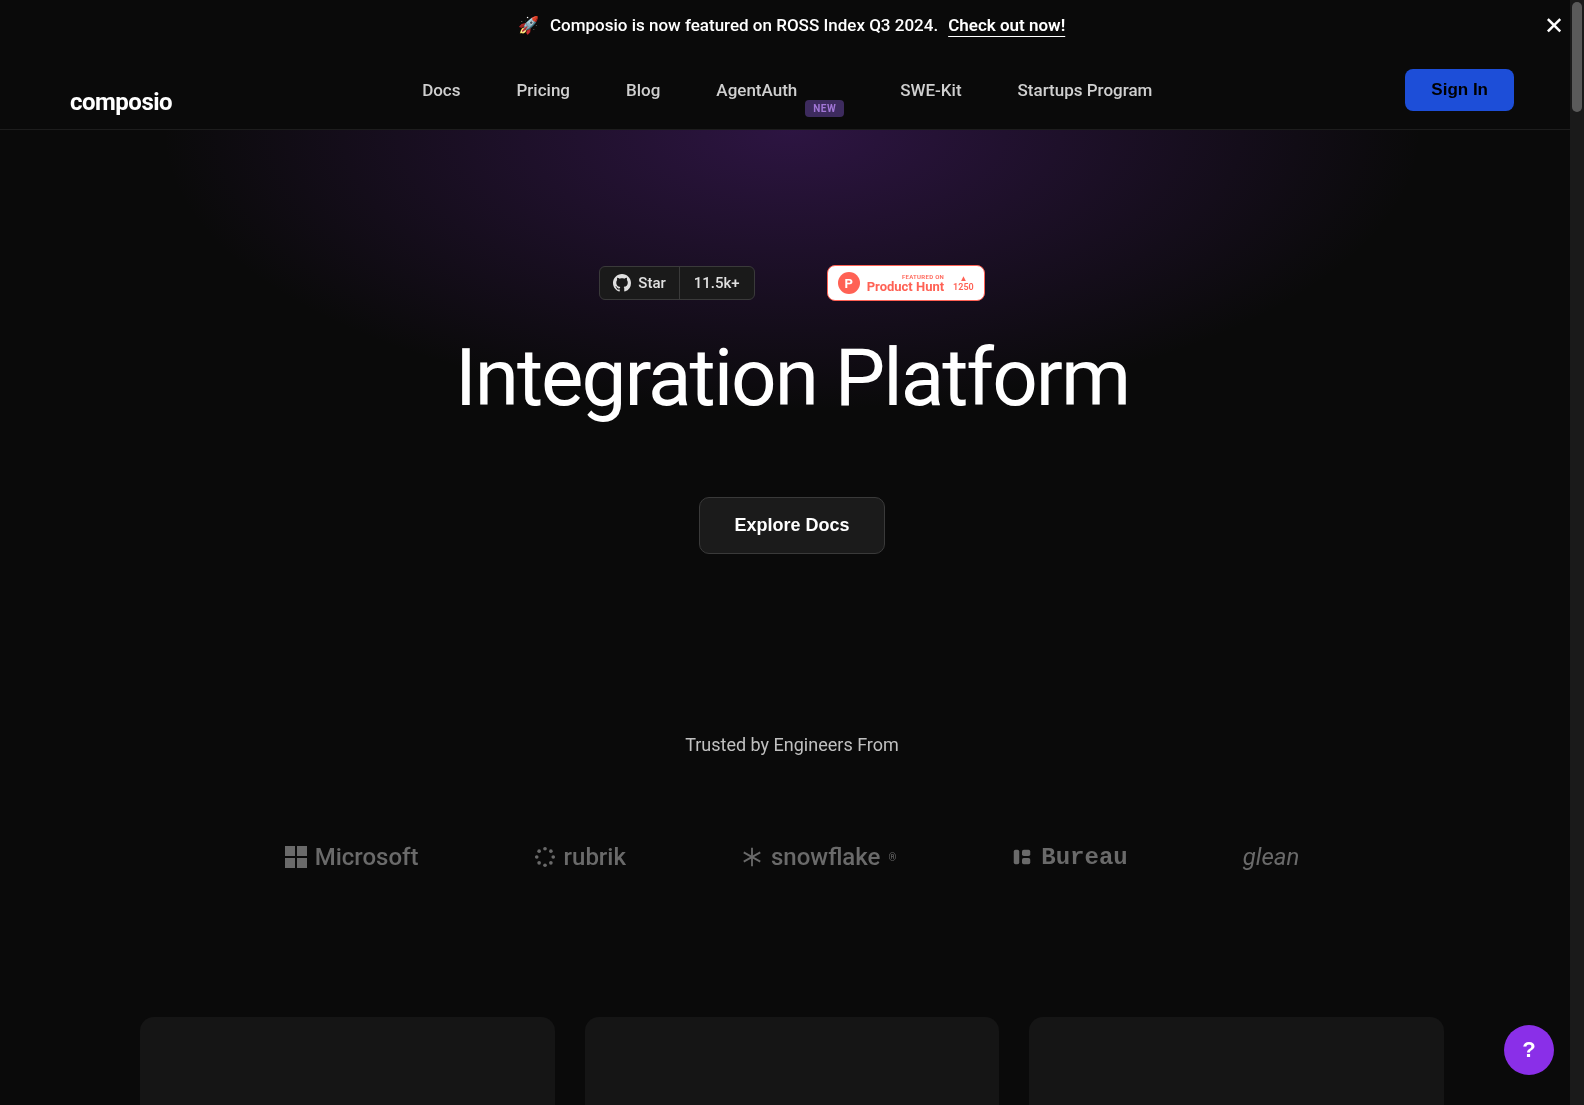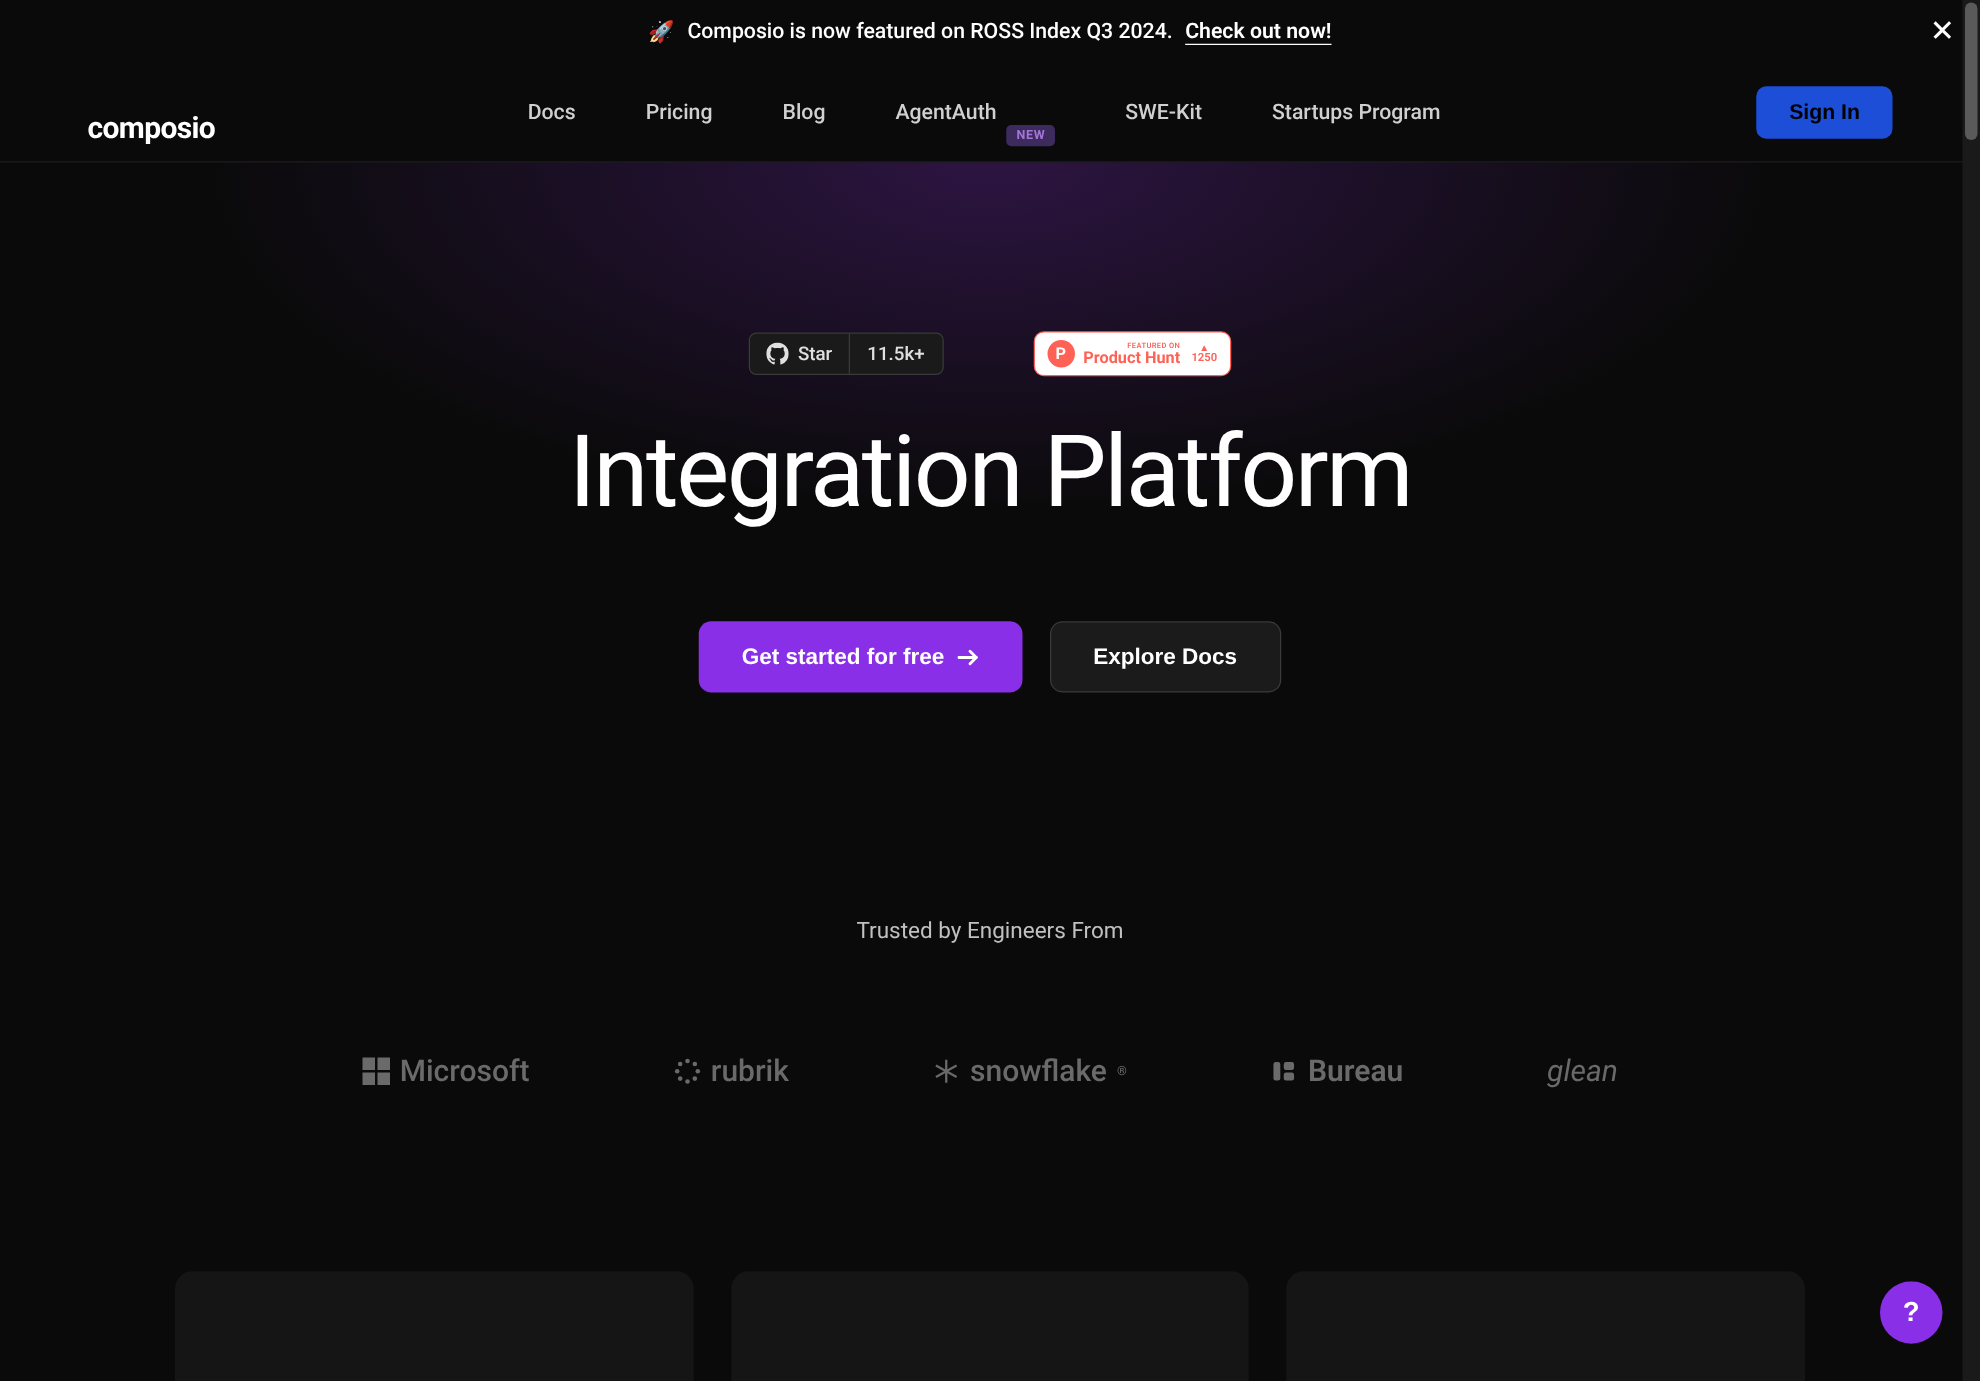--- a/index.html
+++ b/index.html
@@ -434,27 +434,20 @@
         <span class="ph-upvotes">1250</span>
       </div>
     </a>
   </div>
 
   <h1 class="hero-title">
     <span>Integration Platform</span><br>
   </h1>
 
   <div class="hero-cta-row">
-    <button class="btn-primary">
-      <span>Get started for free</span>
-      <svg class="arrow-icon" viewBox="0 0 18 14" fill="none" stroke="#ffffff" stroke-width="2.3" stroke-linecap="round" stroke-linejoin="round">
-        <line x1="1" y1="7" x2="15" y2="7"></line>
-        <polyline points="10,2 15,7 10,12"></polyline>
-      </svg>
-    </button>
     <button class="btn-secondary">Explore Docs</button>
   </div>
 
   <div class="trusted-section">
     <div class="trusted-label">Trusted by Engineers From</div>
     <div class="logos-row">
       <div class="company-logo">
         <div class="ms-icon">
             <div></div>
             <div></div>
@@ -478,21 +471,21 @@
       </div>
       <div class="company-logo">
         <svg class="snowflake-icon" viewBox="0 0 24 24" fill="none" stroke="#6a6a6a" stroke-width="2">
           <line x1="12" y1="2" x2="12" y2="22"></line>
             <line x1="3" y1="7" x2="21" y2="17"></line>
             <line x1="3" y1="17" x2="21" y2="7"></line>
         </svg>
         <span>snowflake</span>
         <span style="font-size:10px;vertical-align:super;">®</span>
       </div>
-      <div class="company-logo" style="font-weight:600;">
+      <div class="company-logo" style="font-weight:600;font-family:Liberation Mono, monospace;">
         <svg viewBox="0 0 24 24" width="22" height="22" fill="#6a6a6a">
           <rect x="3" y="4" width="6" height="16" rx="2"></rect>
             <rect x="12" y="4" width="9" height="7" rx="2"></rect>
             <rect x="12" y="13" width="9" height="7" rx="2"></rect>
         </svg>
         <span>Bureau</span>
       </div>
       <div class="company-logo" style="font-style:italic;font-weight:400;">
         <span>glean</span>
       </div>

